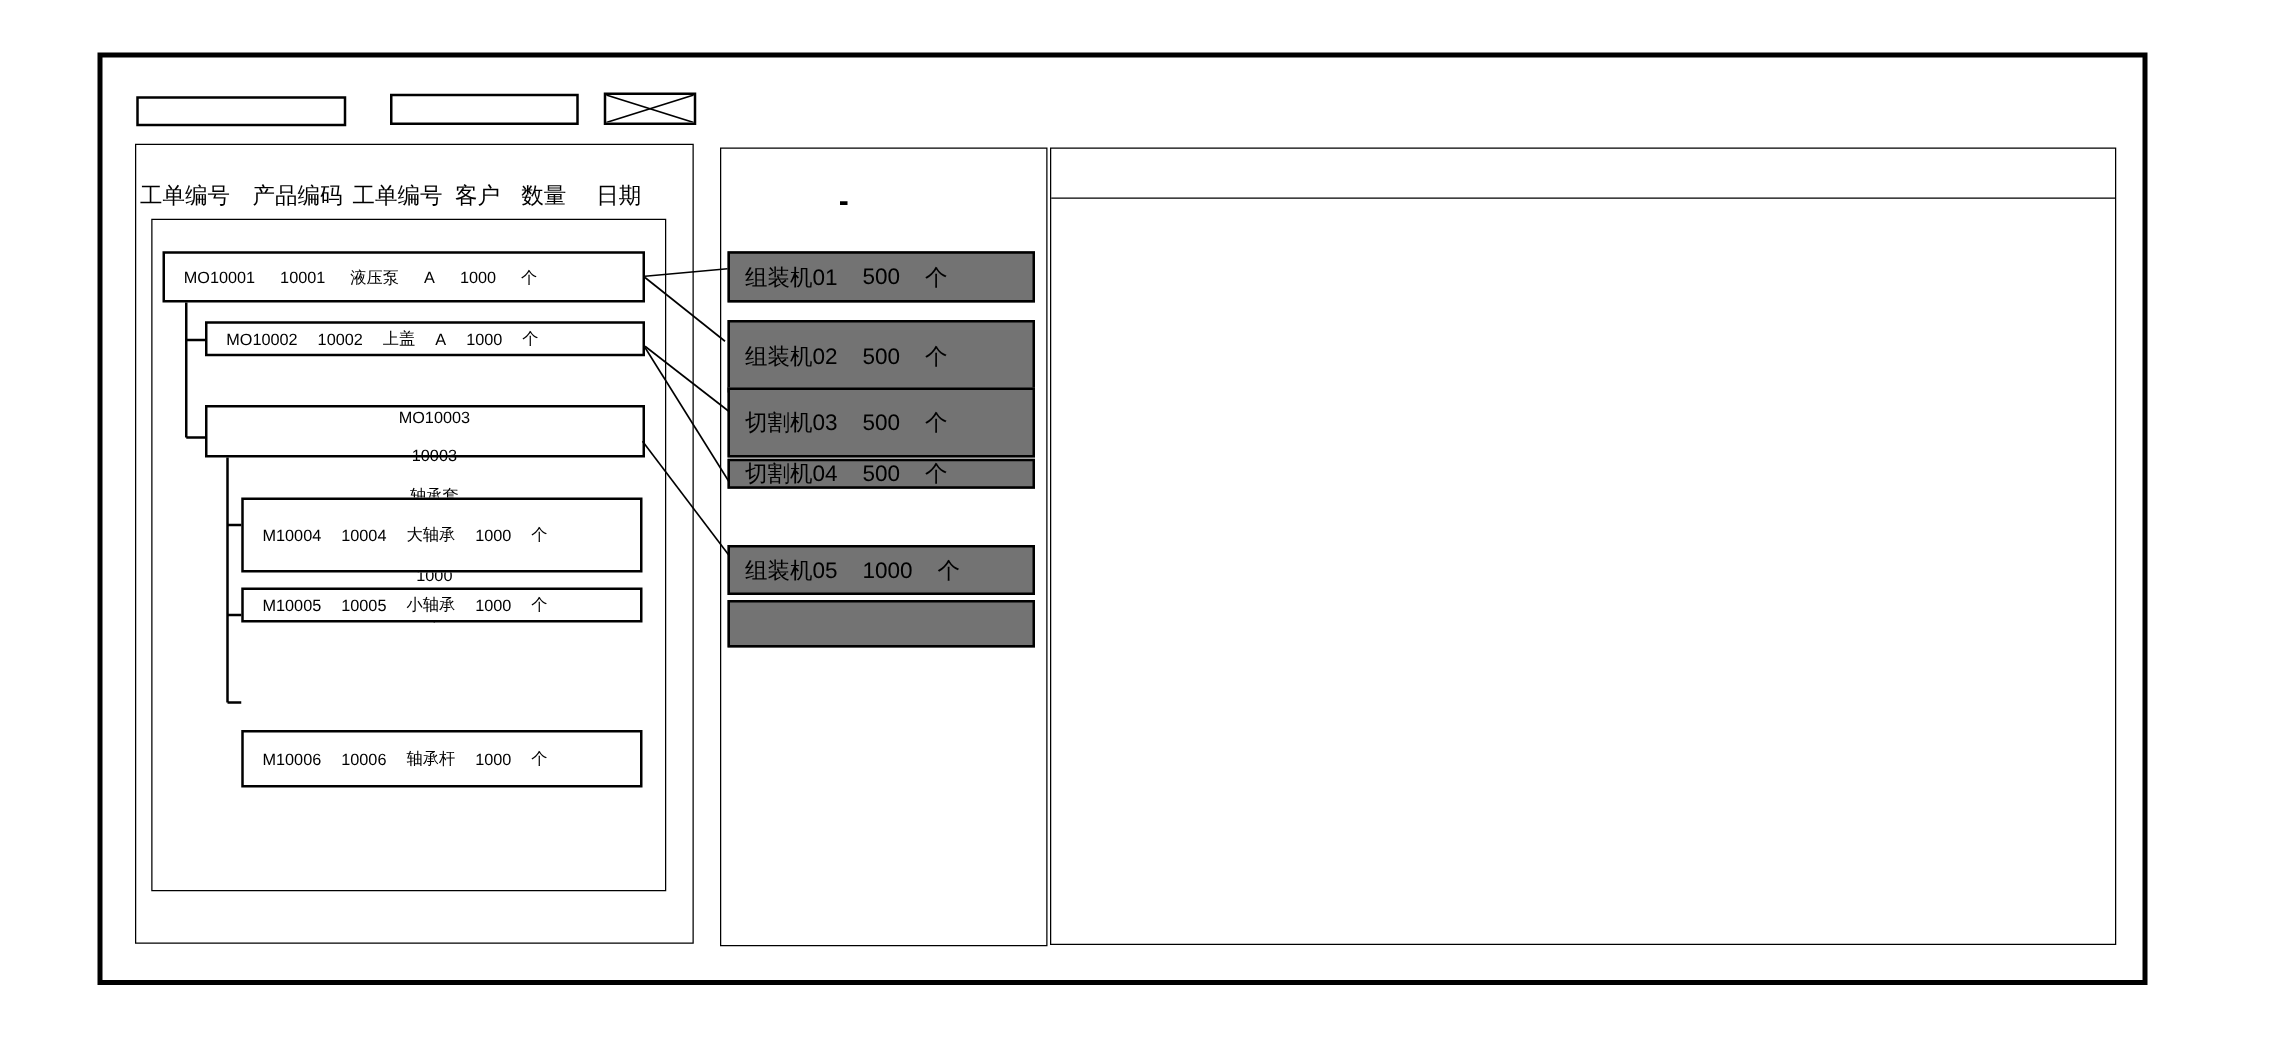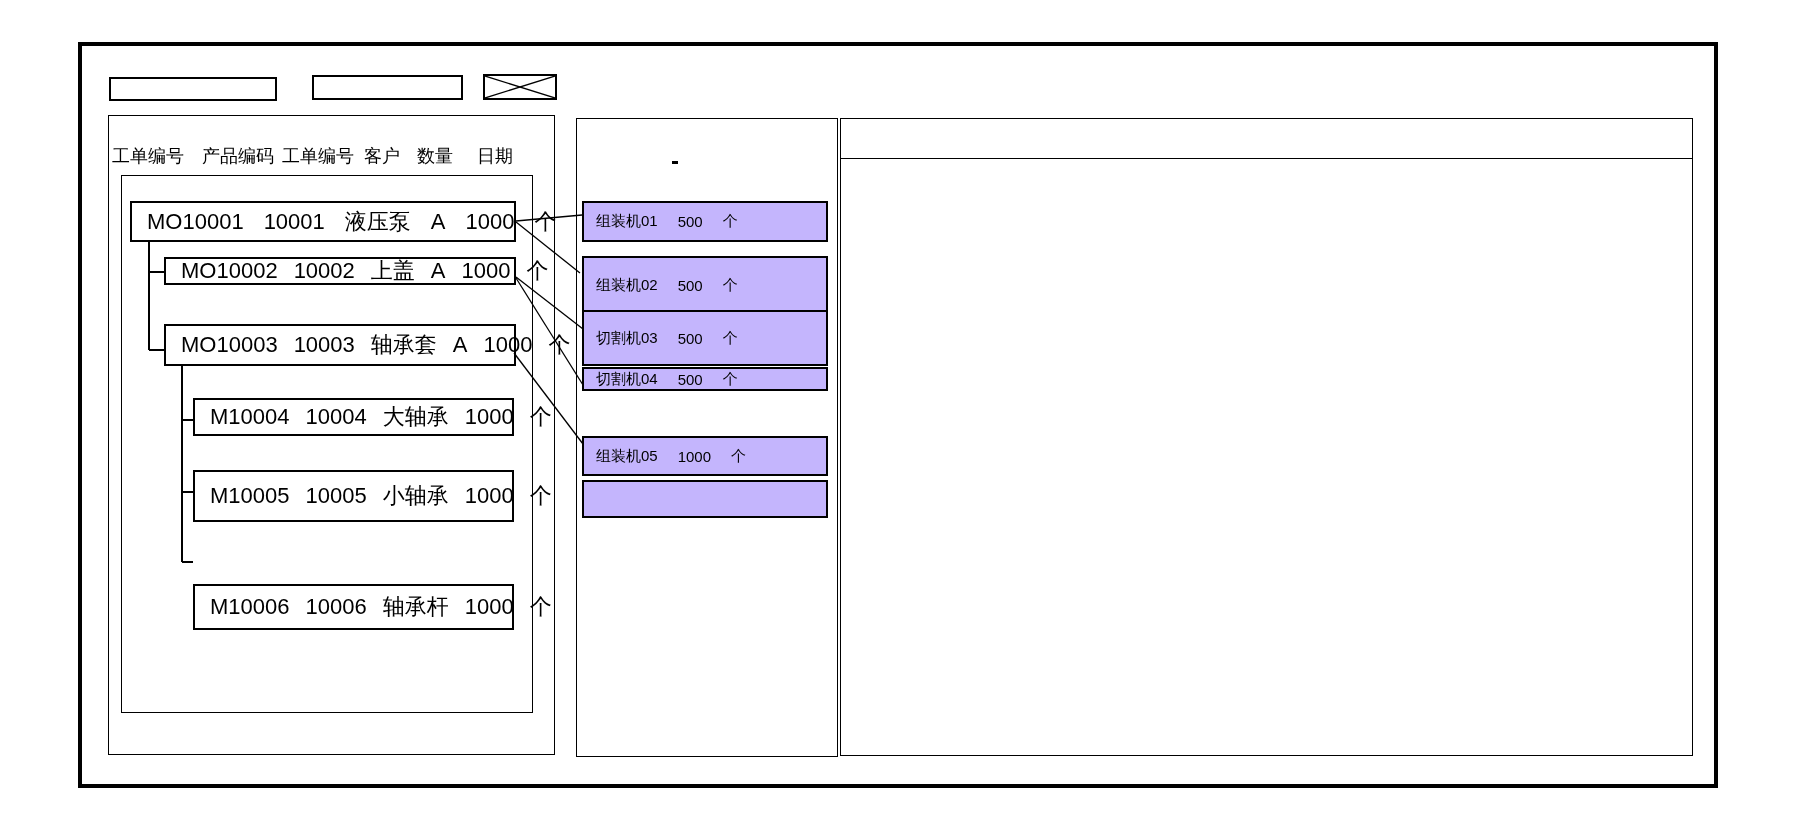--- a/index.html
+++ b/index.html
@@ -21,37 +21,37 @@
   
   #leftPanel { left:108px; top:115px; width:447px; height:640px; border:1.5px solid #000; }
   .col-label { position:absolute; top:144px; font-size:18px; white-space:nowrap; }
   #h1{left:112px} #h2{left:202px} #h3{left:282px} #h4{left:364px} #h5{left:417px} #h6{left:477px}
 
   #treeBox { left:121px; top:175px; width:412px; height:538px; border:1.5px solid #000; }
 
   .wo-node {
     position:absolute; box-sizing:border-box; border:2px solid #000; background:#fff;
     display:flex; align-items:center; gap:16px; padding-left:15px;
-    font-size:22px; white-space:nowrap;
+    font-size:13px; white-space:nowrap;
   }
   #n1 { left:130px; top:201px; width:386px; height:41px; gap:20px; }
   #n2 { left:164px; top:257px; width:352px; height:28px; }
-  #n3 { left:164px; top:324px; width:352px; height:42px; }
-  #n4 { left:193px; top:398px; width:321px; height:38px; }
-  #n5 { left:193px; top:470px; width:321px; height:52px; }
+  #n3 { left:164px; top:324px; width:352px; height:42px;flex-direction:column; }
+  #n4 { left:193px; top:398px; width:321px; height:60px; }
+  #n5 { left:193px; top:470px; width:321px; height:28px; }
   #n6 { left:193px; top:540px; width:321px; height:46px;margin-top:44px; }
 
   
   #midPanel { left:576px; top:118px; width:262px; height:639px; border:1.5px solid #000; }
   #strayDot { left:672px; top:161px; width:6px; height:3px; background:#000; }
   .machine {
     position:absolute; box-sizing:border-box; left:582px; width:246px;
-    border:2px solid #000; background:#c4b5fd;
+    border:2px solid #000; background:#737373;
     display:flex; align-items:center; gap:20px; padding-left:12px;
-    font-size:15px; white-space:nowrap;
+    font-size:18px; white-space:nowrap;
   }
   #m1{top:201px;height:41px} #m2{top:256px;height:58px} #m3{top:310px;height:56px}
   #m4{top:367px;height:24px} #m5{top:436px;height:40px} #m6{top:480px;height:38px}
 
   
   #rightPanel { left:840px; top:118px; width:853px; height:638px; border:1.5px solid #000; }
   #rightHeaderStrip { position:absolute; left:0; top:0; width:100%; height:40px;
                       border-bottom:1.5px solid #000; box-sizing:border-box; }
 
   

